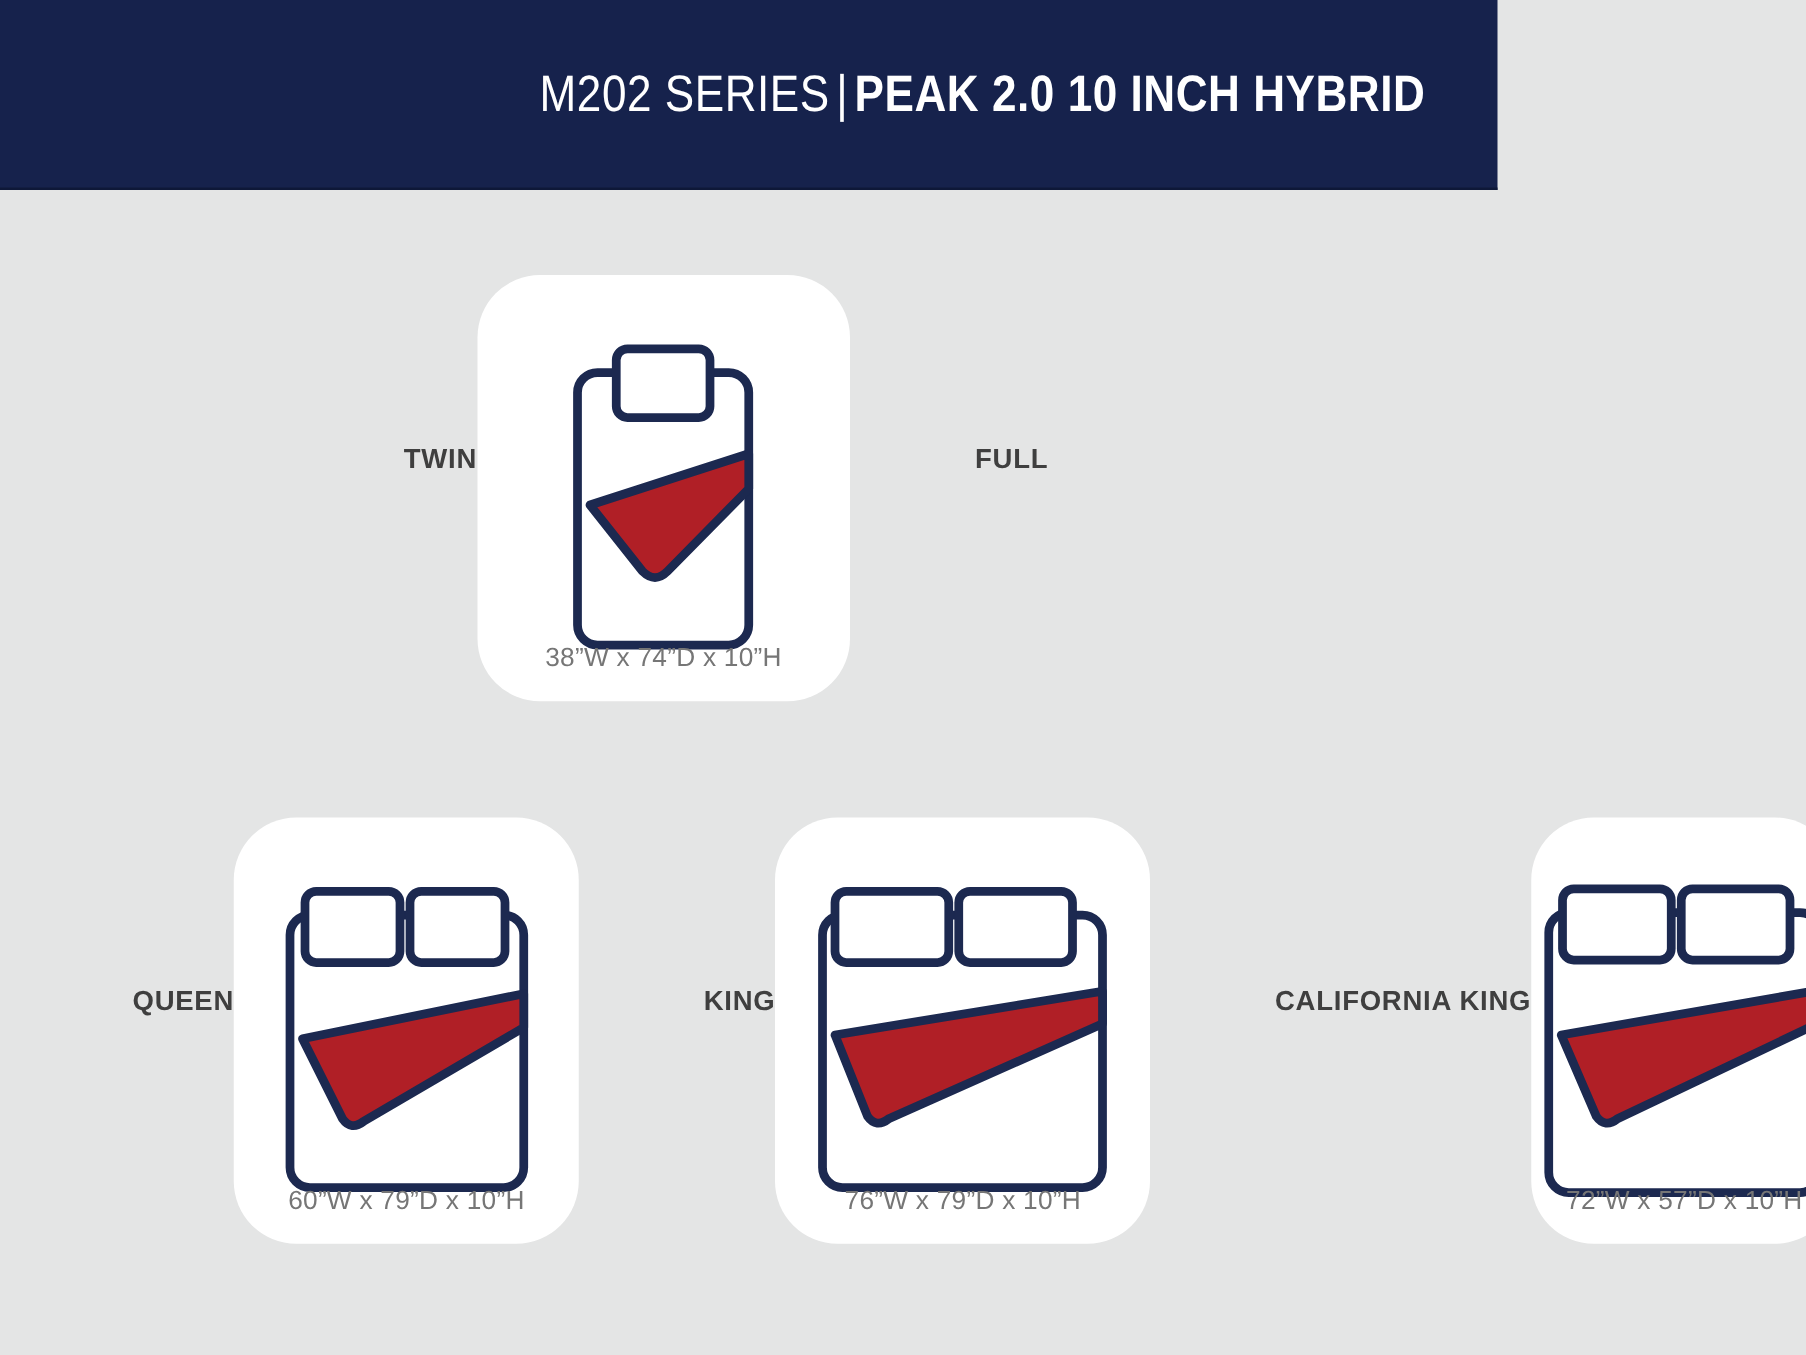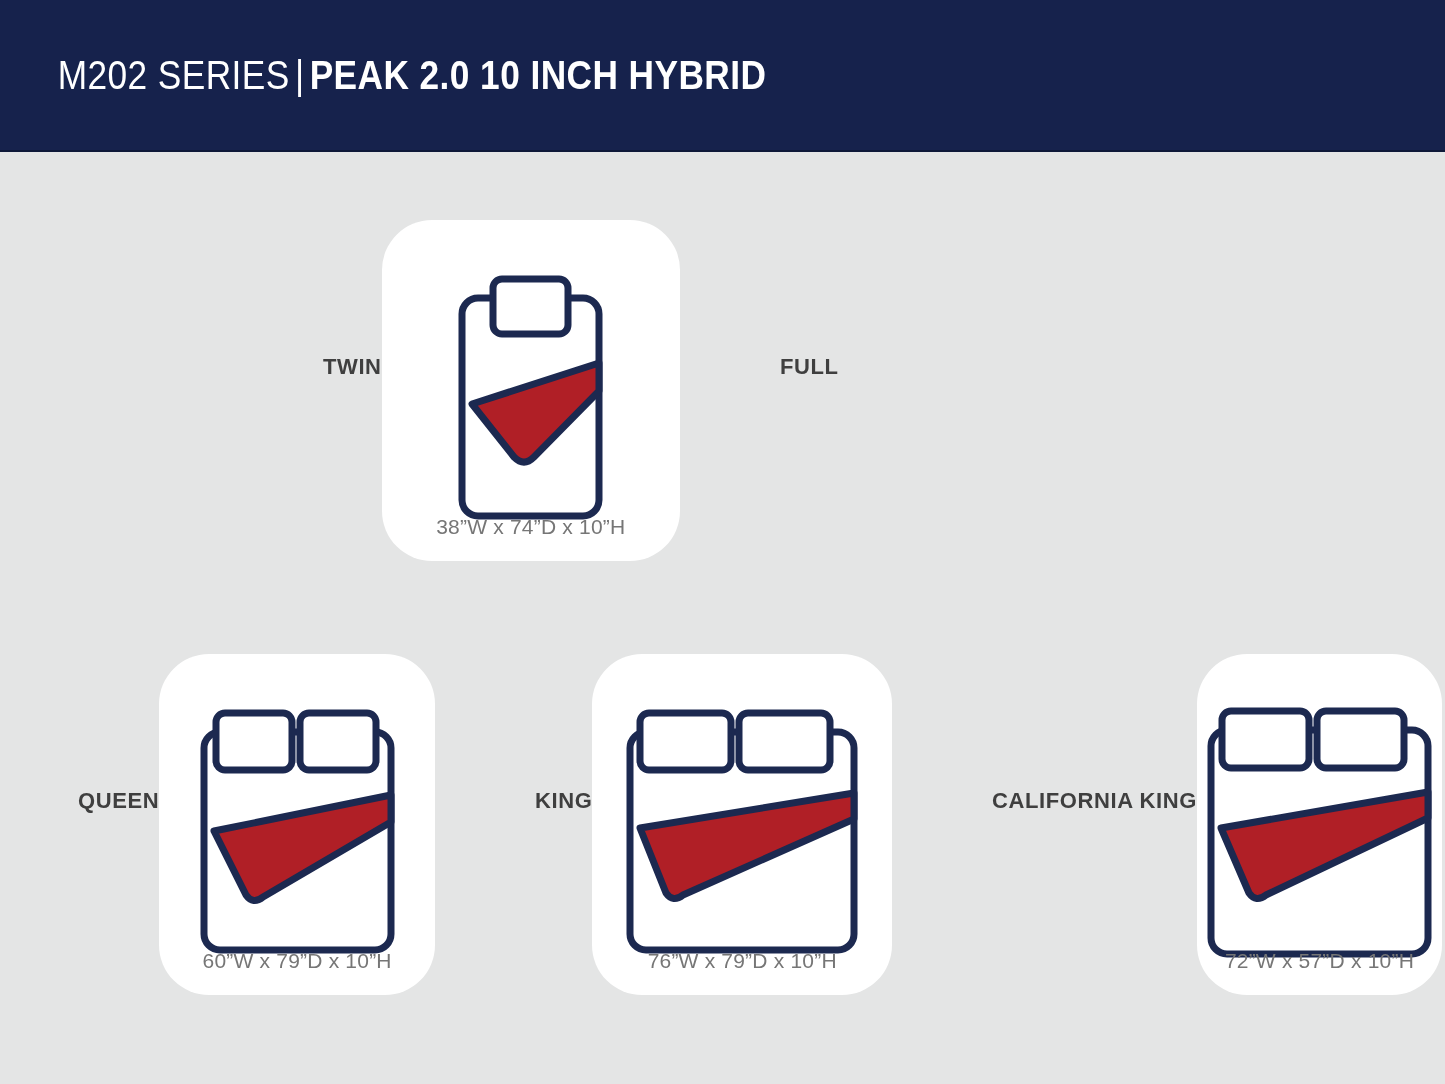--- a/index.html
+++ b/index.html
@@ -6,41 +6,41 @@
   html, body {
     width:1445px; height:1084px;
     background:#e4e5e5;
     font-family:"Liberation Sans", sans-serif;
     overflow:hidden;
   }
   #page { position:relative; width:1445px; height:1084px; background:#e4e5e5; }
 
   
   .header {
-    position:absolute; left:0; top:0; width:1445px; height:152px;
+    position:absolute; left:0; top:0; width:1198px; height:152px;
     background:#16224c;
-    display:flex; align-items:center; justify-content:flex-start;
+    display:flex; align-items:center; justify-content:flex-end;
     border-bottom:2px solid #0e1838;
   }
   .header-title {
     color:#ffffff;
     font-size:41px;
     letter-spacing:.5px;
     white-space:nowrap;
     transform:scaleX(.86);
     transform-origin:center;
   }
   .header-title .light { font-weight:400; }
   .header-title .sep   { font-weight:300; padding:0 6px; }
   .header-title .bold  { font-weight:700; }
 
   
   .row { position:absolute; display:flex; }
   .row-top    { left:323px; top:188px;  gap:100px; }
-  .row-bottom { left:78px;  top:622px;  gap:100px; }
+  .row-bottom { left:106px;  top:622px;  gap:100px; }
 
   .size-block { width:357px; display:flex; align-items:center; }
 
   .size-label {
     font-size:22px; font-weight:700; color:#3f3f3f;
     letter-spacing:.6px; margin-bottom:16px; white-space:nowrap;
   }
   .card {
     width:357px; height:341px;
     background:#ffffff; border-radius:50px;

